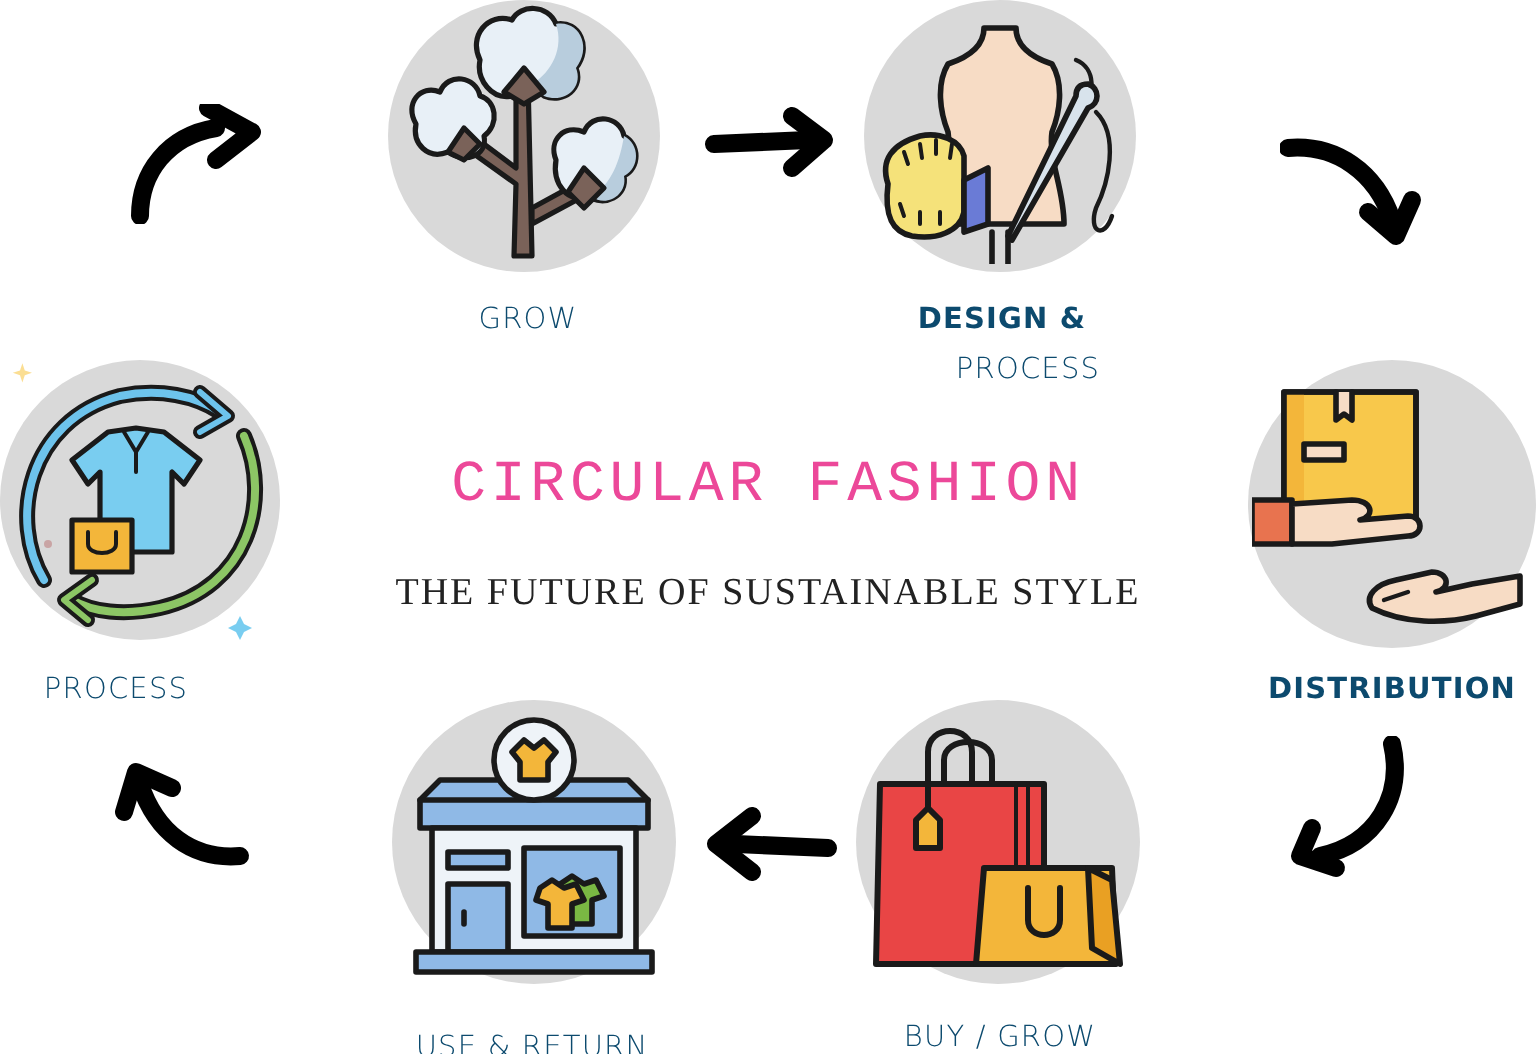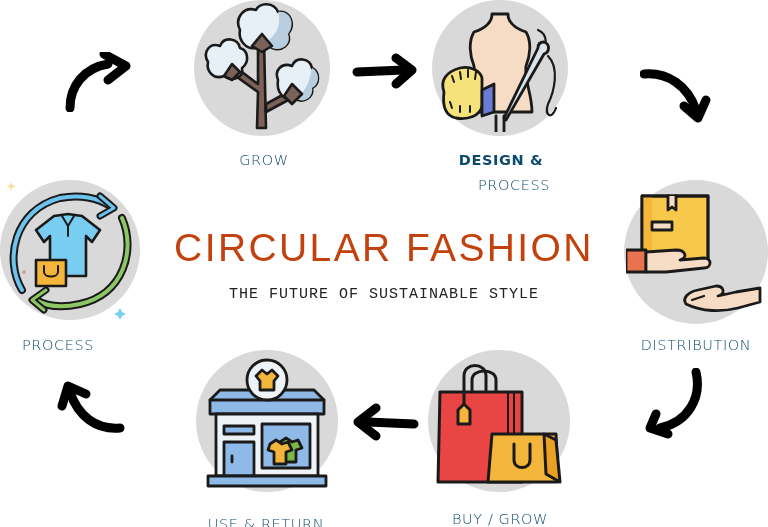--- a/index.html
+++ b/index.html
@@ -1,22 +1,22 @@
 <!DOCTYPE html>
 <html><head>
 <meta charset="utf-8">
 <style>
   html, body { margin: 0; padding: 0; background: #ffffff; }
   body { width: 768px; height: 527px; position: relative; overflow: hidden; font-family: "DejaVu Sans", sans-serif; color: #1a1a1a; }
   .stage { position: absolute; left: 0; top: 0; width: 768px; height: 527px; }
   .circle { position: absolute; border-radius: 50%; background: #d9d9d9; }
   .icon { position: absolute; }
   .label { position: absolute; font-size: 14.5px; letter-spacing: 0.6px; color: #0c4a6e; text-align: left; white-space: nowrap; transform: translateX(-50%); font-family: "DejaVu Sans", sans-serif; font-weight: 300; }
-  .title { position: absolute; left: 384px; top: 226px; transform: translateX(-50%); font-size: 39px; letter-spacing: 2.4px; font-weight: 300; color: #c2410c; white-space: nowrap; font-family: Liberation Sans, sans-serif; }
-  .subtitle { position: absolute; left: 384px; top: 286px; transform: translateX(-50%); font-size: 15px; letter-spacing: 1px; color: #222; white-space: nowrap; font-family: Liberation Mono, monospace; }
+  .title { position: absolute; left: 384px; top: 226px; transform: translateX(-50%); font-size: 29px; letter-spacing: 2.4px; font-weight: 300; color: #ec4899; white-space: nowrap; font-family: Liberation Mono, monospace; }
+  .subtitle { position: absolute; left: 384px; top: 286px; transform: translateX(-50%); font-size: 19px; letter-spacing: 1px; color: #222; white-space: nowrap; font-family: Liberation Serif, serif; }
   .arrow { position: absolute; }
 </style>
 </head>
 <body>
 
 <div class="stage">
 
   <div class="title">CIRCULAR FASHION</div>
   <div class="subtitle">THE FUTURE OF SUSTAINABLE STYLE</div>
 
@@ -76,21 +76,21 @@
         <path d="M42 4 L42 18 L46 15 L50 18 L50 4" fill="#f7dcc5"></path>
         <rect x="26" y="30" width="20" height="8" fill="#f7dcc5"></rect>
 
         <rect x="0" y="58" width="20" height="22" fill="#e8734f"></rect>
         <path d="M20 60 L50 58 C60 58 62 66 54 68 L78 66 C86 66 86 76 78 76 L40 80 L20 80 Z" fill="#f7dcc5"></path>
 
         <path d="M60 112 C56 106 62 100 72 98 L90 94 C98 94 100 102 92 104 L110 100 L134 96 L134 110 L112 116 C96 120 76 120 60 112 Z" fill="#f7dcc5"></path>
         <path d="M66 108 L78 104" fill="none" stroke-width="2.2"></path>
       </g>
     </svg>
-    <div class="label" style="left:696px; top:337px;">DISTRIBUTION</div>
+    <div class="label" style="left:696px; top:337px;font-weight:bold;">DISTRIBUTION</div>
   </div>
 
   <div>
     <div class="circle" style="left:428px; top:350px; width:142px; height:142px;"></div>
     <svg class="icon" style="left:436px; top:358px;" width="130" height="132" viewBox="0 0 130 132">
       <g stroke="#1a1a1a" stroke-width="3" stroke-linejoin="round" stroke-linecap="round">
 
         <path d="M28 34 L28 18 C28 4 50 4 50 18 L50 34" fill="none"></path>
         <path d="M36 34 L36 22 C36 10 60 10 60 22 L60 50" fill="none"></path>
 

